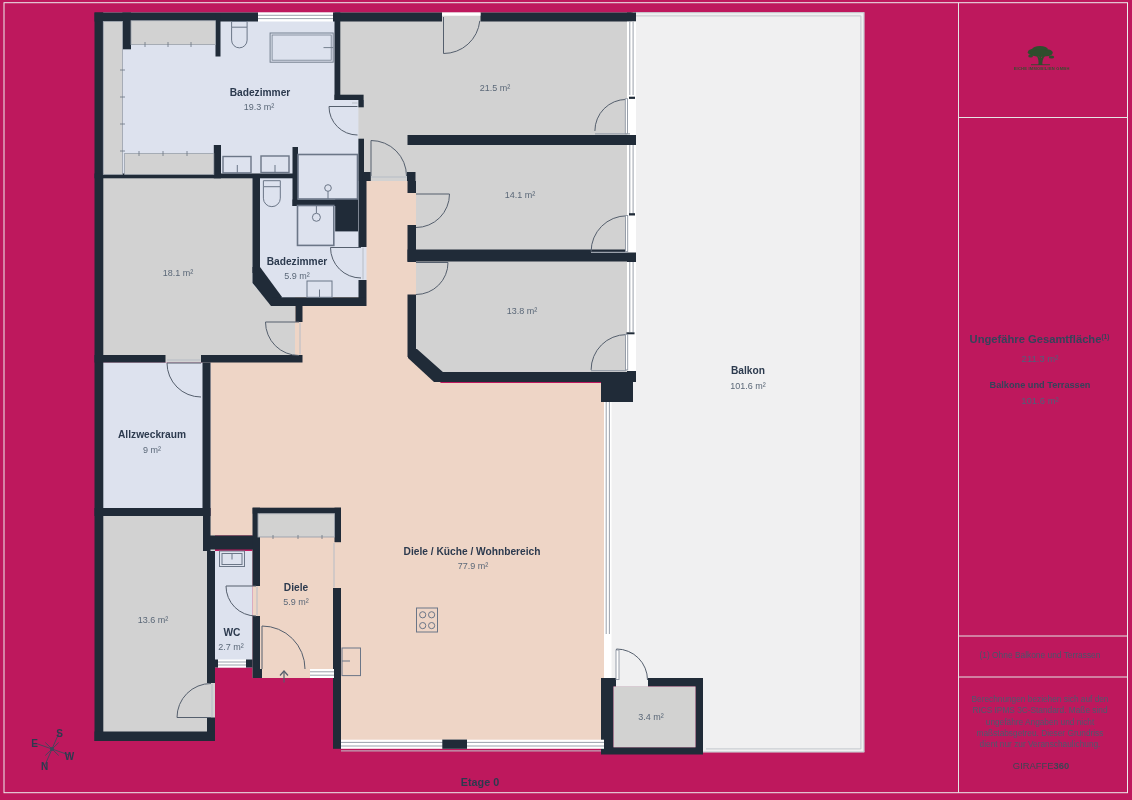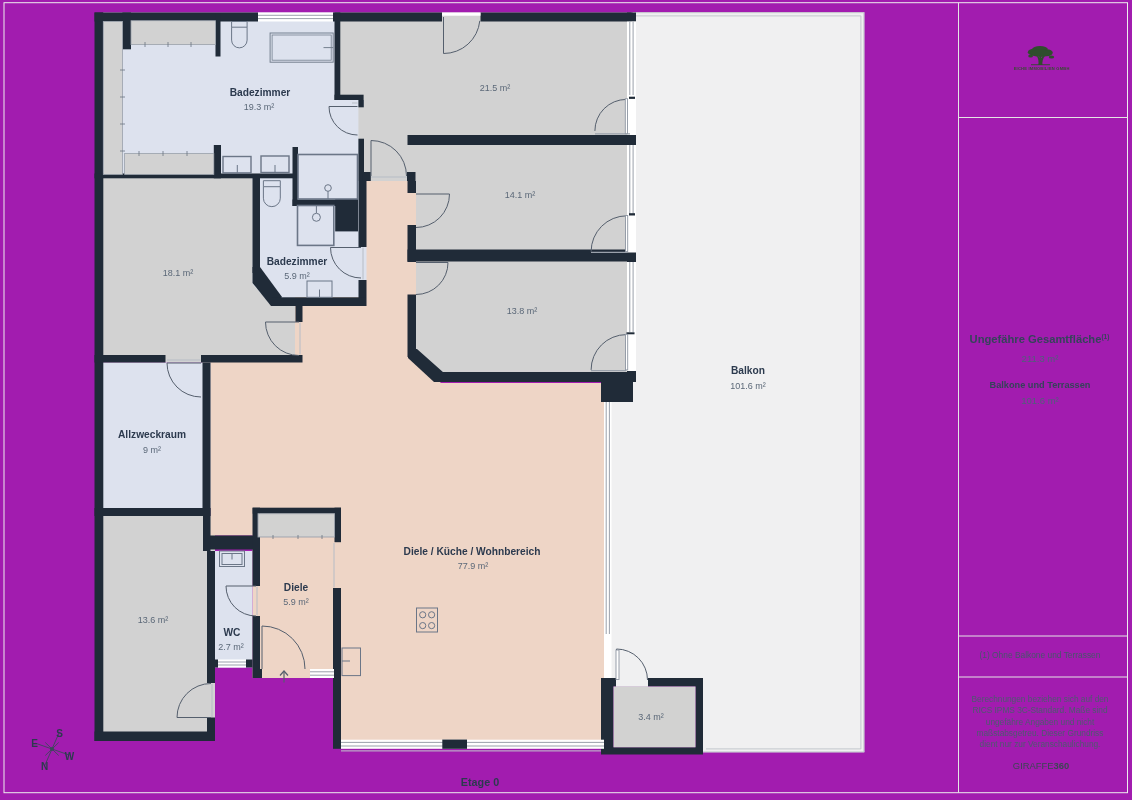--- a/index.html
+++ b/index.html
@@ -1,16 +1,16 @@
 <!DOCTYPE html>
 <html><head>
 <meta charset="utf-8">
 <style>
   html,body{margin:0;padding:0;background:#fff;}
-  #page{position:relative;width:1132px;height:800px;background:#a21caf;overflow:hidden;}
+  #page{position:relative;width:1132px;height:800px;background:#be185d;overflow:hidden;}
   svg{position:absolute;top:0;left:0;}
   text{font-family:"Liberation Sans",sans-serif;}
 </style>
 </head>
 <body>
 <div id="page">
 <svg width="1132" height="800" viewBox="0 0 1132 800">
 
 <rect x="4" y="2.7" width="1123.5" height="790" fill="none" stroke="#ededed" stroke-width="1"></rect>
 

